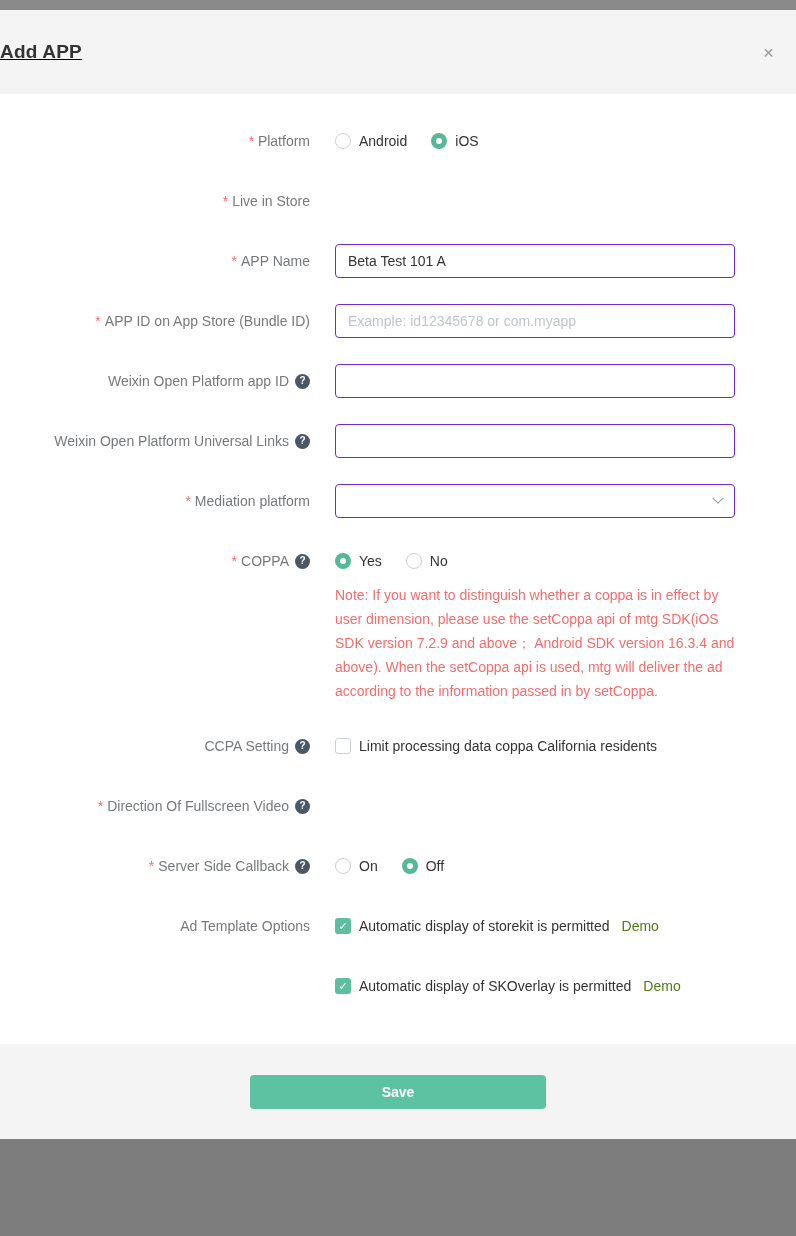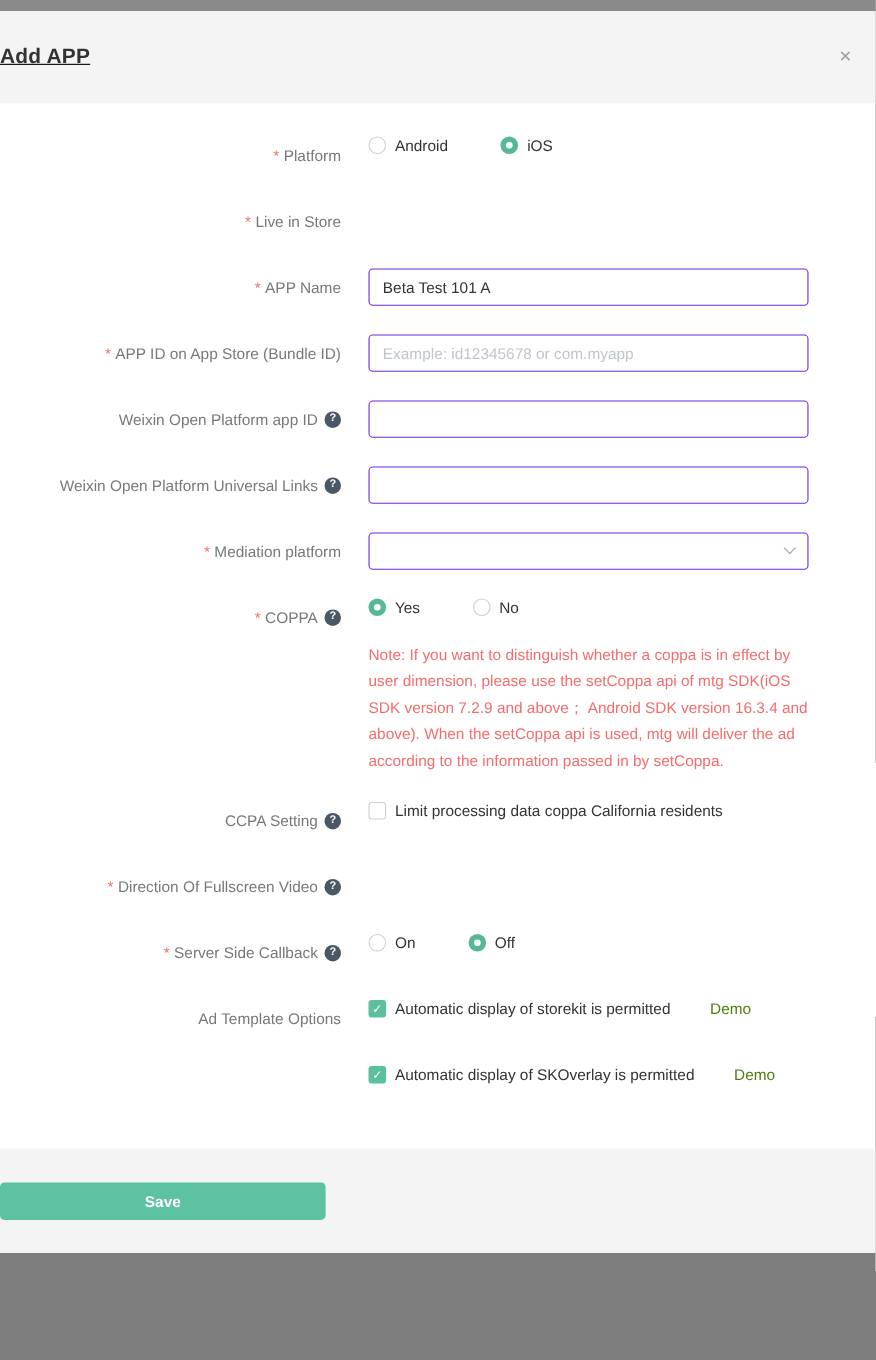--- a/index.html
+++ b/index.html
@@ -63,21 +63,21 @@
     color: #ffffff;
     font-size: 10px;
     font-weight: bold;
     align-items: center;
     justify-content: center;
     margin-left: 6px;
     cursor: pointer;
     flex: 0 0 15px;
   }
   .control { margin-left: 25px; flex: 1; }
-  .control-line { min-height: 34px; display: flex; align-items: flex-start; gap: 24px; }
+  .control-line { min-height: 34px; display: flex; align-items: center; }
 
   .text-input, .select-box {
     width: 400px;
     height: 34px;
     border: 1px solid #6d28d9;
     border-radius: 4px;
     padding: 0 12px;
     font-size: 14px;
     color: #333333;
     background: #ffffff;
@@ -142,21 +142,21 @@
     margin-top: 5px;
   }
   .demo-link { color: #4d7c0f; font-size: 14px; margin-left: 12px; text-decoration: none; cursor: pointer; }
 
   
   .modal-footer {
     height: 95px;
     background: #f4f4f4;
     display: flex;
     align-items: center;
-    justify-content: flex-start;
+    justify-content: center;
   }
   .save-btn {
     width: 296px;
     height: 34px;
     background: #5dc2a1;
     border: none;
     border-radius: 4px;
     color: #ffffff;
     font-size: 14px;
     font-weight: 600;

